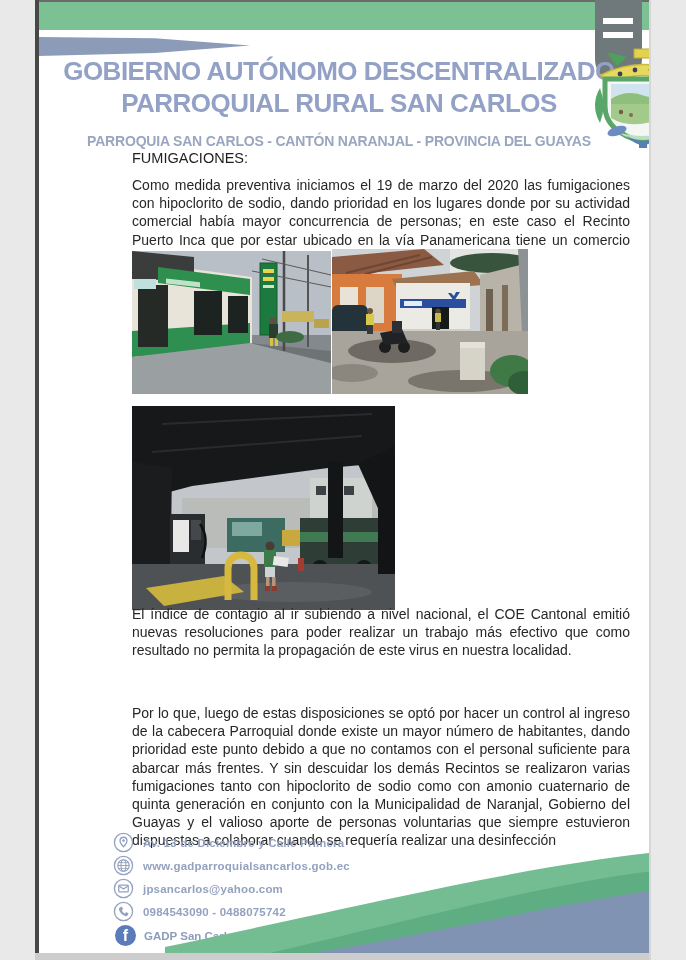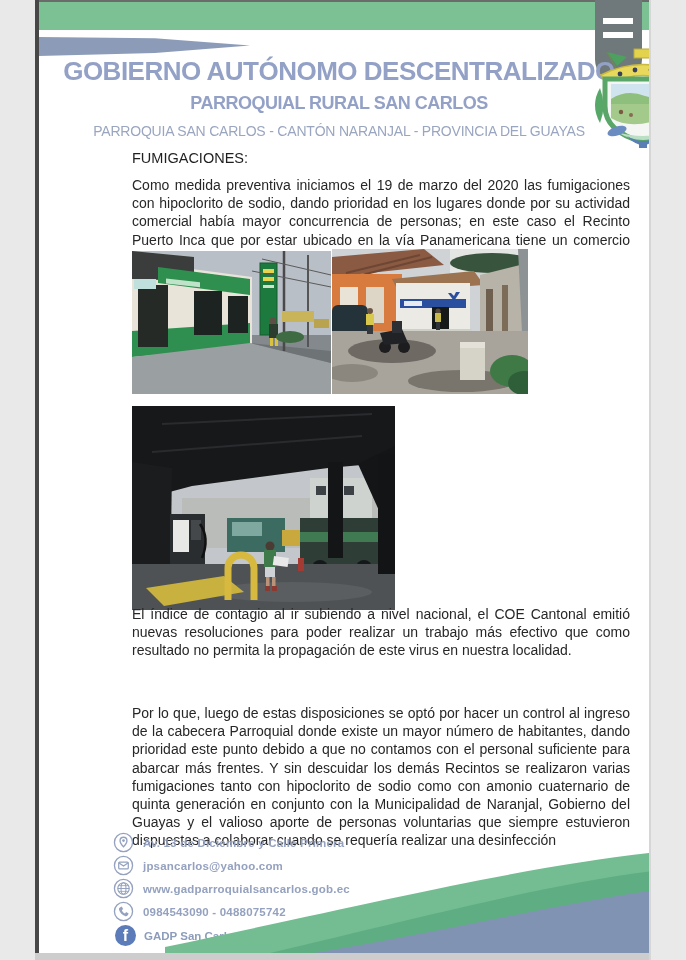--- a/index.html
+++ b/index.html
@@ -24,22 +24,22 @@
   .menu-tab {
     position:absolute; right:9px; top:0; width:47px; height:83px;
     background:#6f787a; border-radius:0 0 24px 24px; cursor:pointer;
   }
   .menu-tab .bar { position:absolute; left:8px; width:30px; height:6px; background:#ffffff; }
   .menu-tab .bar1 { top:18px; }
   .menu-tab .bar2 { top:32px; }
 
   .title-wrap { position:absolute; left:14px; top:56px; width:580px; text-align:center; }
   .title-l1 { font-size:26px; font-weight:700; color:#93a1c6; letter-spacing:-0.5px; line-height:30px; }
-  .title-l2 { font-size:18px; font-weight:700; color:#93a1c6; letter-spacing:-0.5px; line-height:30px; margin-top:2px; }
-  .subtitle { font-size:14px; font-weight:400; color:#9aa6c0; letter-spacing:-0.2px; margin-top:5px; }
+  .title-l2 { font-size:26px; font-weight:700; color:#93a1c6; letter-spacing:-0.5px; line-height:30px; margin-top:2px; }
+  .subtitle { font-size:14px; font-weight:700; color:#9aa6c0; letter-spacing:-0.2px; margin-top:15px; }
 
   .emblem { position:absolute; left:552px; top:44px; width:112px; height:105px; }
 
   
   .sec-heading { position:absolute; left:97px; top:150px; font-size:14.5px; font-weight:400; color:#1f1f1f; }
   .para { position:absolute; left:97px; width:498px; font-size:14px; line-height:18.2px;
           color:#272727; text-align:justify; }
   .para1 { top:176px; }
   .para2 { top:605px; }
   .para3 { top:704px; }
@@ -241,35 +241,35 @@
       <svg class="contact-icon" viewBox="0 0 22 22">
         <circle cx="11" cy="11" r="9.5" fill="none" stroke="#94a1bf" stroke-width="1.4"></circle>
         <path d="M11,5.5 a3.6,3.6 0 0 1 3.6,3.6 c0,2.6 -3.6,6.4 -3.6,6.4 s-3.6,-3.8 -3.6,-6.4 a3.6,3.6 0 0 1 3.6,-3.6 Z" fill="none" stroke="#94a1bf" stroke-width="1.4"></path>
         <circle cx="11" cy="9" r="1.4" fill="#94a1bf"></circle>
       </svg>
       <span class="contact-text">Av. 13 de Diciembre y Calle Primera</span>
     </div>
     <div class="contact-row">
       <svg class="contact-icon" viewBox="0 0 22 22">
         <circle cx="11" cy="11" r="9.5" fill="none" stroke="#94a1bf" stroke-width="1.4"></circle>
-        <rect x="6" y="7.5" width="10" height="7" rx="1" fill="none" stroke="#94a1bf" stroke-width="1.3"></rect>
-        <path d="M6,8 L11,11.5 L16,8" fill="none" stroke="#94a1bf" stroke-width="1.3"></path>
-      </svg>
-      <span class="contact-text">jpsancarlos@yahoo.com</span>
-    </div>
-    <div class="contact-row">
-      <svg class="contact-icon" viewBox="0 0 22 22">
-        <circle cx="11" cy="11" r="9.5" fill="none" stroke="#94a1bf" stroke-width="1.4"></circle>
         <circle cx="11" cy="11" r="6" fill="none" stroke="#94a1bf" stroke-width="1.2"></circle>
         <ellipse cx="11" cy="11" rx="2.6" ry="6" fill="none" stroke="#94a1bf" stroke-width="1.1"></ellipse>
         <line x1="5" y1="11" x2="17" y2="11" stroke="#94a1bf" stroke-width="1.1"></line>
         <line x1="6" y1="8" x2="16" y2="8" stroke="#94a1bf" stroke-width="0.9"></line>
         <line x1="6" y1="14" x2="16" y2="14" stroke="#94a1bf" stroke-width="0.9"></line>
       </svg>
       <span class="contact-text">www.gadparroquialsancarlos.gob.ec</span>
+    </div>
+    <div class="contact-row">
+      <svg class="contact-icon" viewBox="0 0 22 22">
+        <circle cx="11" cy="11" r="9.5" fill="none" stroke="#94a1bf" stroke-width="1.4"></circle>
+        <rect x="6" y="7.5" width="10" height="7" rx="1" fill="none" stroke="#94a1bf" stroke-width="1.3"></rect>
+        <path d="M6,8 L11,11.5 L16,8" fill="none" stroke="#94a1bf" stroke-width="1.3"></path>
+      </svg>
+      <span class="contact-text">jpsancarlos@yahoo.com</span>
     </div>
     <div class="contact-row">
       <svg class="contact-icon" viewBox="0 0 22 22">
         <circle cx="11" cy="11" r="9.5" fill="none" stroke="#94a1bf" stroke-width="1.4"></circle>
         <path d="M7.2,6.8 l2,-1 l1.4,2.6 l-1.4,1.2 c0.6,1.6 1.8,2.8 3.4,3.4 l1.2,-1.4 l2.6,1.4 l-1,2 c-0.6,1 -1.8,1.2 -2.8,0.8 c-3,-1.2 -5.2,-3.4 -6.2,-6.4 c-0.4,-1 0,-2 0.8,-2.6 Z" fill="#94a1bf"></path>
       </svg>
       <span class="contact-text">0984543090 - 0488075742</span>
     </div>
   </div>
 

